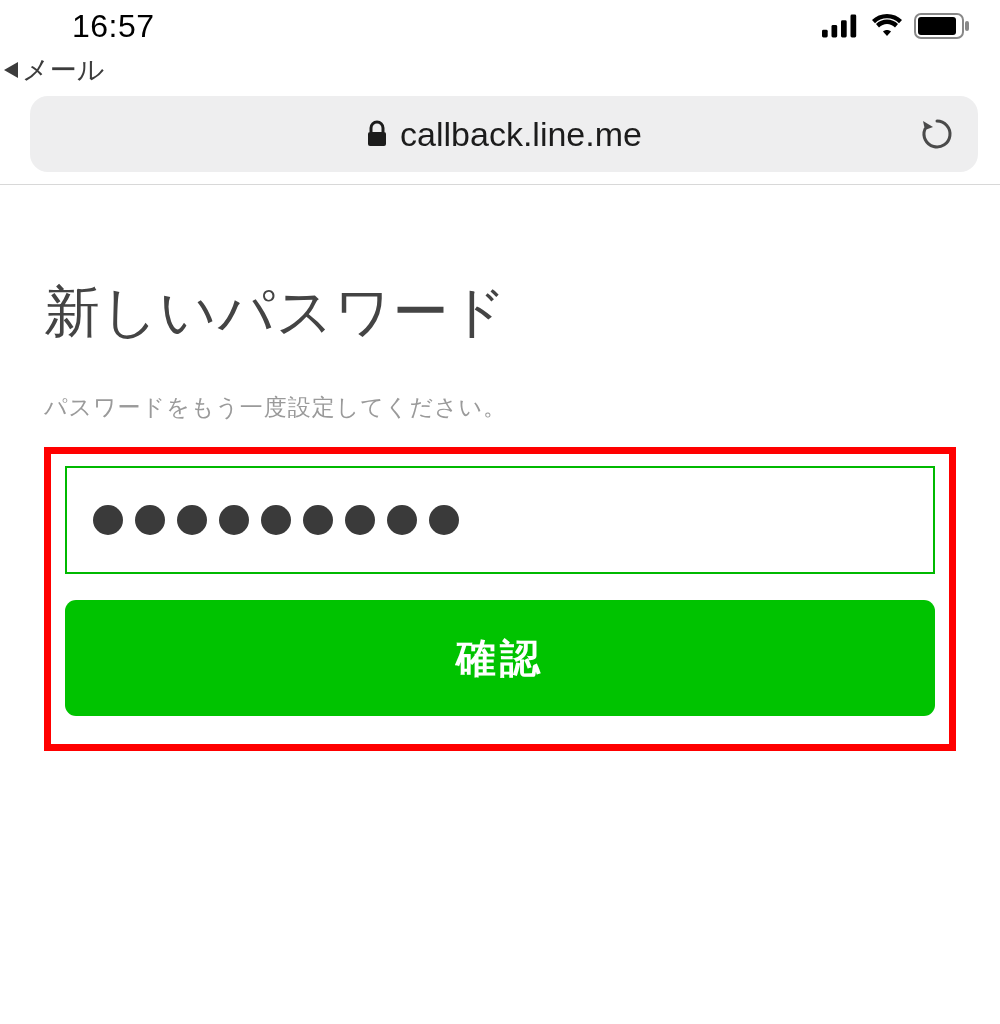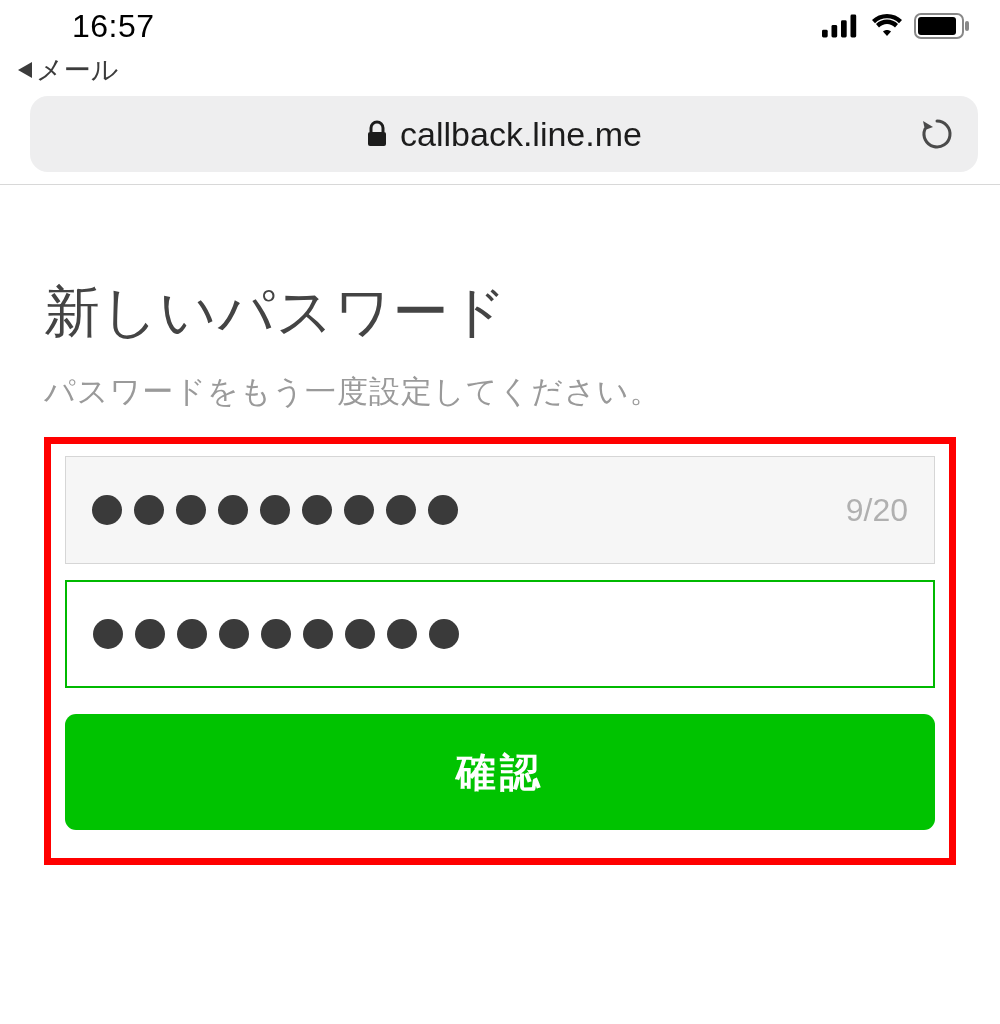--- a/index.html
+++ b/index.html
@@ -18,21 +18,21 @@
       align-items: center;
       justify-content: space-between;
       padding: 0 30px;
       font-weight: 400;
     }
     .status-time { font-size: 32px; letter-spacing: 0.5px; margin-left: 42px;}
     .status-icons { display: flex; align-items: center; gap: 10px; }
 
     
     .back-app {
-      padding-left: 18px;
+      padding-left: 4px;
       font-size: 27px;
       color: #3c3c3c;
       display: flex;
       align-items: center;
       gap: 4px;
     }
     .back-app .tri {
       width: 0; height: 0;
       border-top: 8px solid transparent;
       border-bottom: 8px solid transparent;
@@ -59,22 +59,22 @@
     .content {
       padding: 90px 44px 0 44px;
     }
     .title {
       font-size: 56px;
       color: #444;
       font-weight: 400;
       letter-spacing: 1px;
     }
     .subtitle {
-      margin-top: 20px;
-      font-size: 31px;
+      margin-top: 41px;
+      font-size: 23px;
       color: #9a9a9a;
       letter-spacing: 1px;
     }
 
     .annot-box {
       border: 7px solid #ff0000;
       margin-top: 24px;
       padding: 12px 14px 28px 14px;
     }
 
@@ -166,34 +166,20 @@
     </svg>
   </div>
 </div>
 
 <div class="content">
   <div class="title">新しいパスワード</div>
   <div class="subtitle">パスワードをもう一度設定してください。</div>
 
   <div class="annot-box">
 
-    <div class="input-row">
-      <div class="dots" id="dots1">
-          <div class="dot"></div>
-          <div class="dot"></div>
-          <div class="dot"></div>
-          <div class="dot"></div>
-          <div class="dot"></div>
-          <div class="dot"></div>
-          <div class="dot"></div>
-          <div class="dot"></div>
-          <div class="dot"></div>
-        </div>
-      <div class="counter">9/20</div>
-    </div>
 
     <div class="input-row active">
       <div class="dots" id="dots2">
           <div class="dot"></div>
           <div class="dot"></div>
           <div class="dot"></div>
           <div class="dot"></div>
           <div class="dot"></div>
           <div class="dot"></div>
           <div class="dot"></div>

